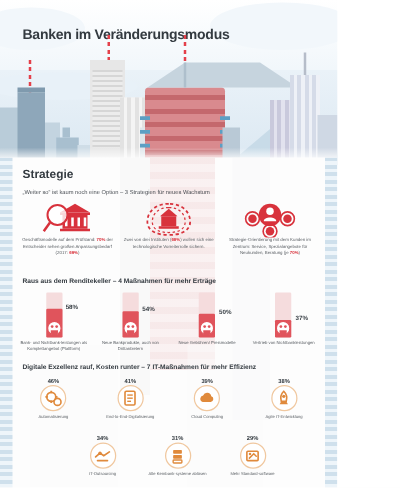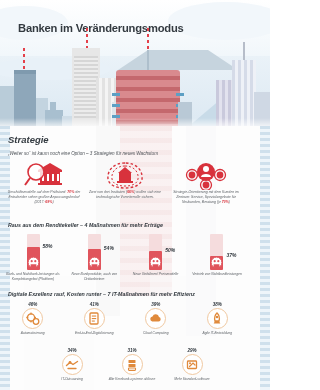--- a/index.html
+++ b/index.html
@@ -19,21 +19,21 @@
   .mast{position:absolute;width:2px;background:repeating-linear-gradient(#e4404a 0 3px,transparent 3px 6px);}
   .reflect{position:absolute;left:0;bottom:0;width:270px;height:14px;
            background:linear-gradient(rgba(255,255,255,0) 0%,rgba(255,255,255,.85) 70%);}
   
   .panel{position:absolute;left:0;top:126px;width:270px;height:264px;
          background:#fdfdfd;overflow:hidden;}
   .ghost{position:absolute;opacity:.45;}
   .edge{position:absolute;top:0;width:10px;height:264px;
         background:repeating-linear-gradient(#cfe0ec 0 3px,#eef5fa 3px 6px);}
   .edgeL{left:0;} .edgeR{right:0;}
-  .inner{position:absolute;left:0;top:0;width:300px;height:264px;font-style:italic;}
+  .inner{position:absolute;left:10px;top:0;width:300px;height:264px;}
   .sec-title{font-size:9.5px;font-weight:bold;color:#333a40;}
   .sec-sub{font-size:4.6px;color:#4a4f55;}
   .band{font-size:5.3px;font-weight:bold;color:#333a40;}
   
   .strat{display:flex;justify-content:space-between;}
   .col{width:76px;text-align:center;}
   .emb{font-size:3.5px;line-height:1.45;color:#5a5f64;}
   .hl{color:#d8323c;font-weight:bold;}
   
   .bars{display:flex;justify-content:space-between;}

